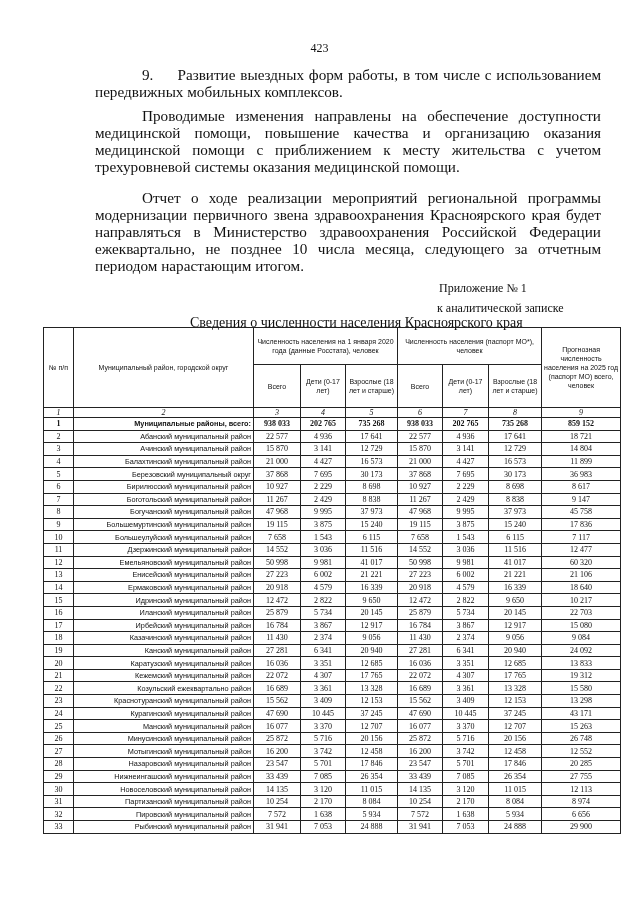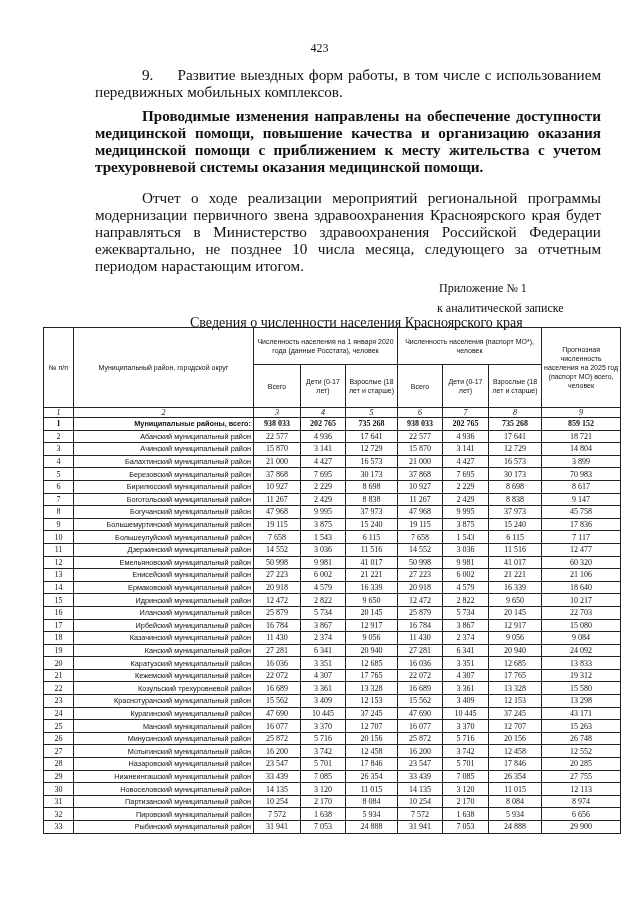--- a/index.html
+++ b/index.html
@@ -1,21 +1,21 @@
 <!DOCTYPE html>
 <html><head>
 <meta charset="utf-8">
 <style>
   html, body { margin:0; padding:0; background:#ffffff; }
   body { width:639px; height:904px; position:relative; overflow:hidden; font-family:"Liberation Serif", serif; color:#111; }
   .page-num { position:absolute; top:41px; left:0; width:639px; text-align:center; font-size:12px; }
   .para { position:absolute; left:95px; width:506px; font-size:15.2px; line-height:17px; text-align:justify; text-align-last:left; }
   .para .ind { display:inline-block; width:47px; }
   .p1 { top:66px; }
-  .p2 { top:107px;font-weight:bold; }
+  .p2 { top:107px; }
   .p3 { top:189px; }
   .appendix { position:absolute; left:439px; top:278px; font-size:12px; line-height:20px; }
   .appendix div:nth-child(2) { margin-left:-2px; }
   .table-title { position:absolute; left:190px; top:315px; font-size:14px; white-space:nowrap; }
   table.data { position:absolute; left:43px; top:327px; border-collapse:collapse; font-family:"Liberation Sans", sans-serif; font-size:7.4px; table-layout:fixed; width:577px; }
   table.data td, table.data th { border:1px solid #222; padding:0 2px; text-align:center; vertical-align:middle; font-weight:normal; overflow:hidden; white-space:nowrap; }
   table.data th { white-space:normal; line-height:9px; font-size:7px; }
   table.data tr.hdr1 th { height:36px; }
   table.data tr.hdr2 th { height:42px; }
   table.data tr.colnum td { height:9px; font-style:italic; font-family:"Liberation Serif", serif; font-size:8px; }
@@ -115,32 +115,32 @@
       </tr>
       <tr class="row">
         <td>4</td>
         <td class="name">Балахтинский муниципальный район</td>
         <td>21 000</td>
         <td>4 427</td>
         <td>16 573</td>
         <td>21 000</td>
         <td>4 427</td>
         <td>16 573</td>
-        <td>3 899</td>
+        <td>11 899</td>
       </tr>
       <tr class="row">
         <td>5</td>
-        <td class="name">Березовский муниципальный район</td>
+        <td class="name">Березовский муниципальный округ</td>
         <td>37 868</td>
         <td>7 695</td>
         <td>30 173</td>
         <td>37 868</td>
         <td>7 695</td>
         <td>30 173</td>
-        <td>70 983</td>
+        <td>36 983</td>
       </tr>
       <tr class="row">
         <td>6</td>
         <td class="name">Бирилюсский муниципальный район</td>
         <td>10 927</td>
         <td>2 229</td>
         <td>8 698</td>
         <td>10 927</td>
         <td>2 229</td>
         <td>8 698</td>
@@ -306,21 +306,21 @@
         <td>22 072</td>
         <td>4 307</td>
         <td>17 765</td>
         <td>22 072</td>
         <td>4 307</td>
         <td>17 765</td>
         <td>19 312</td>
       </tr>
       <tr class="row">
         <td>22</td>
-        <td class="name">Козульский трехуровневой район</td>
+        <td class="name">Козульский ежеквартально район</td>
         <td>16 689</td>
         <td>3 361</td>
         <td>13 328</td>
         <td>16 689</td>
         <td>3 361</td>
         <td>13 328</td>
         <td>15 580</td>
       </tr>
       <tr class="row">
         <td>23</td>

